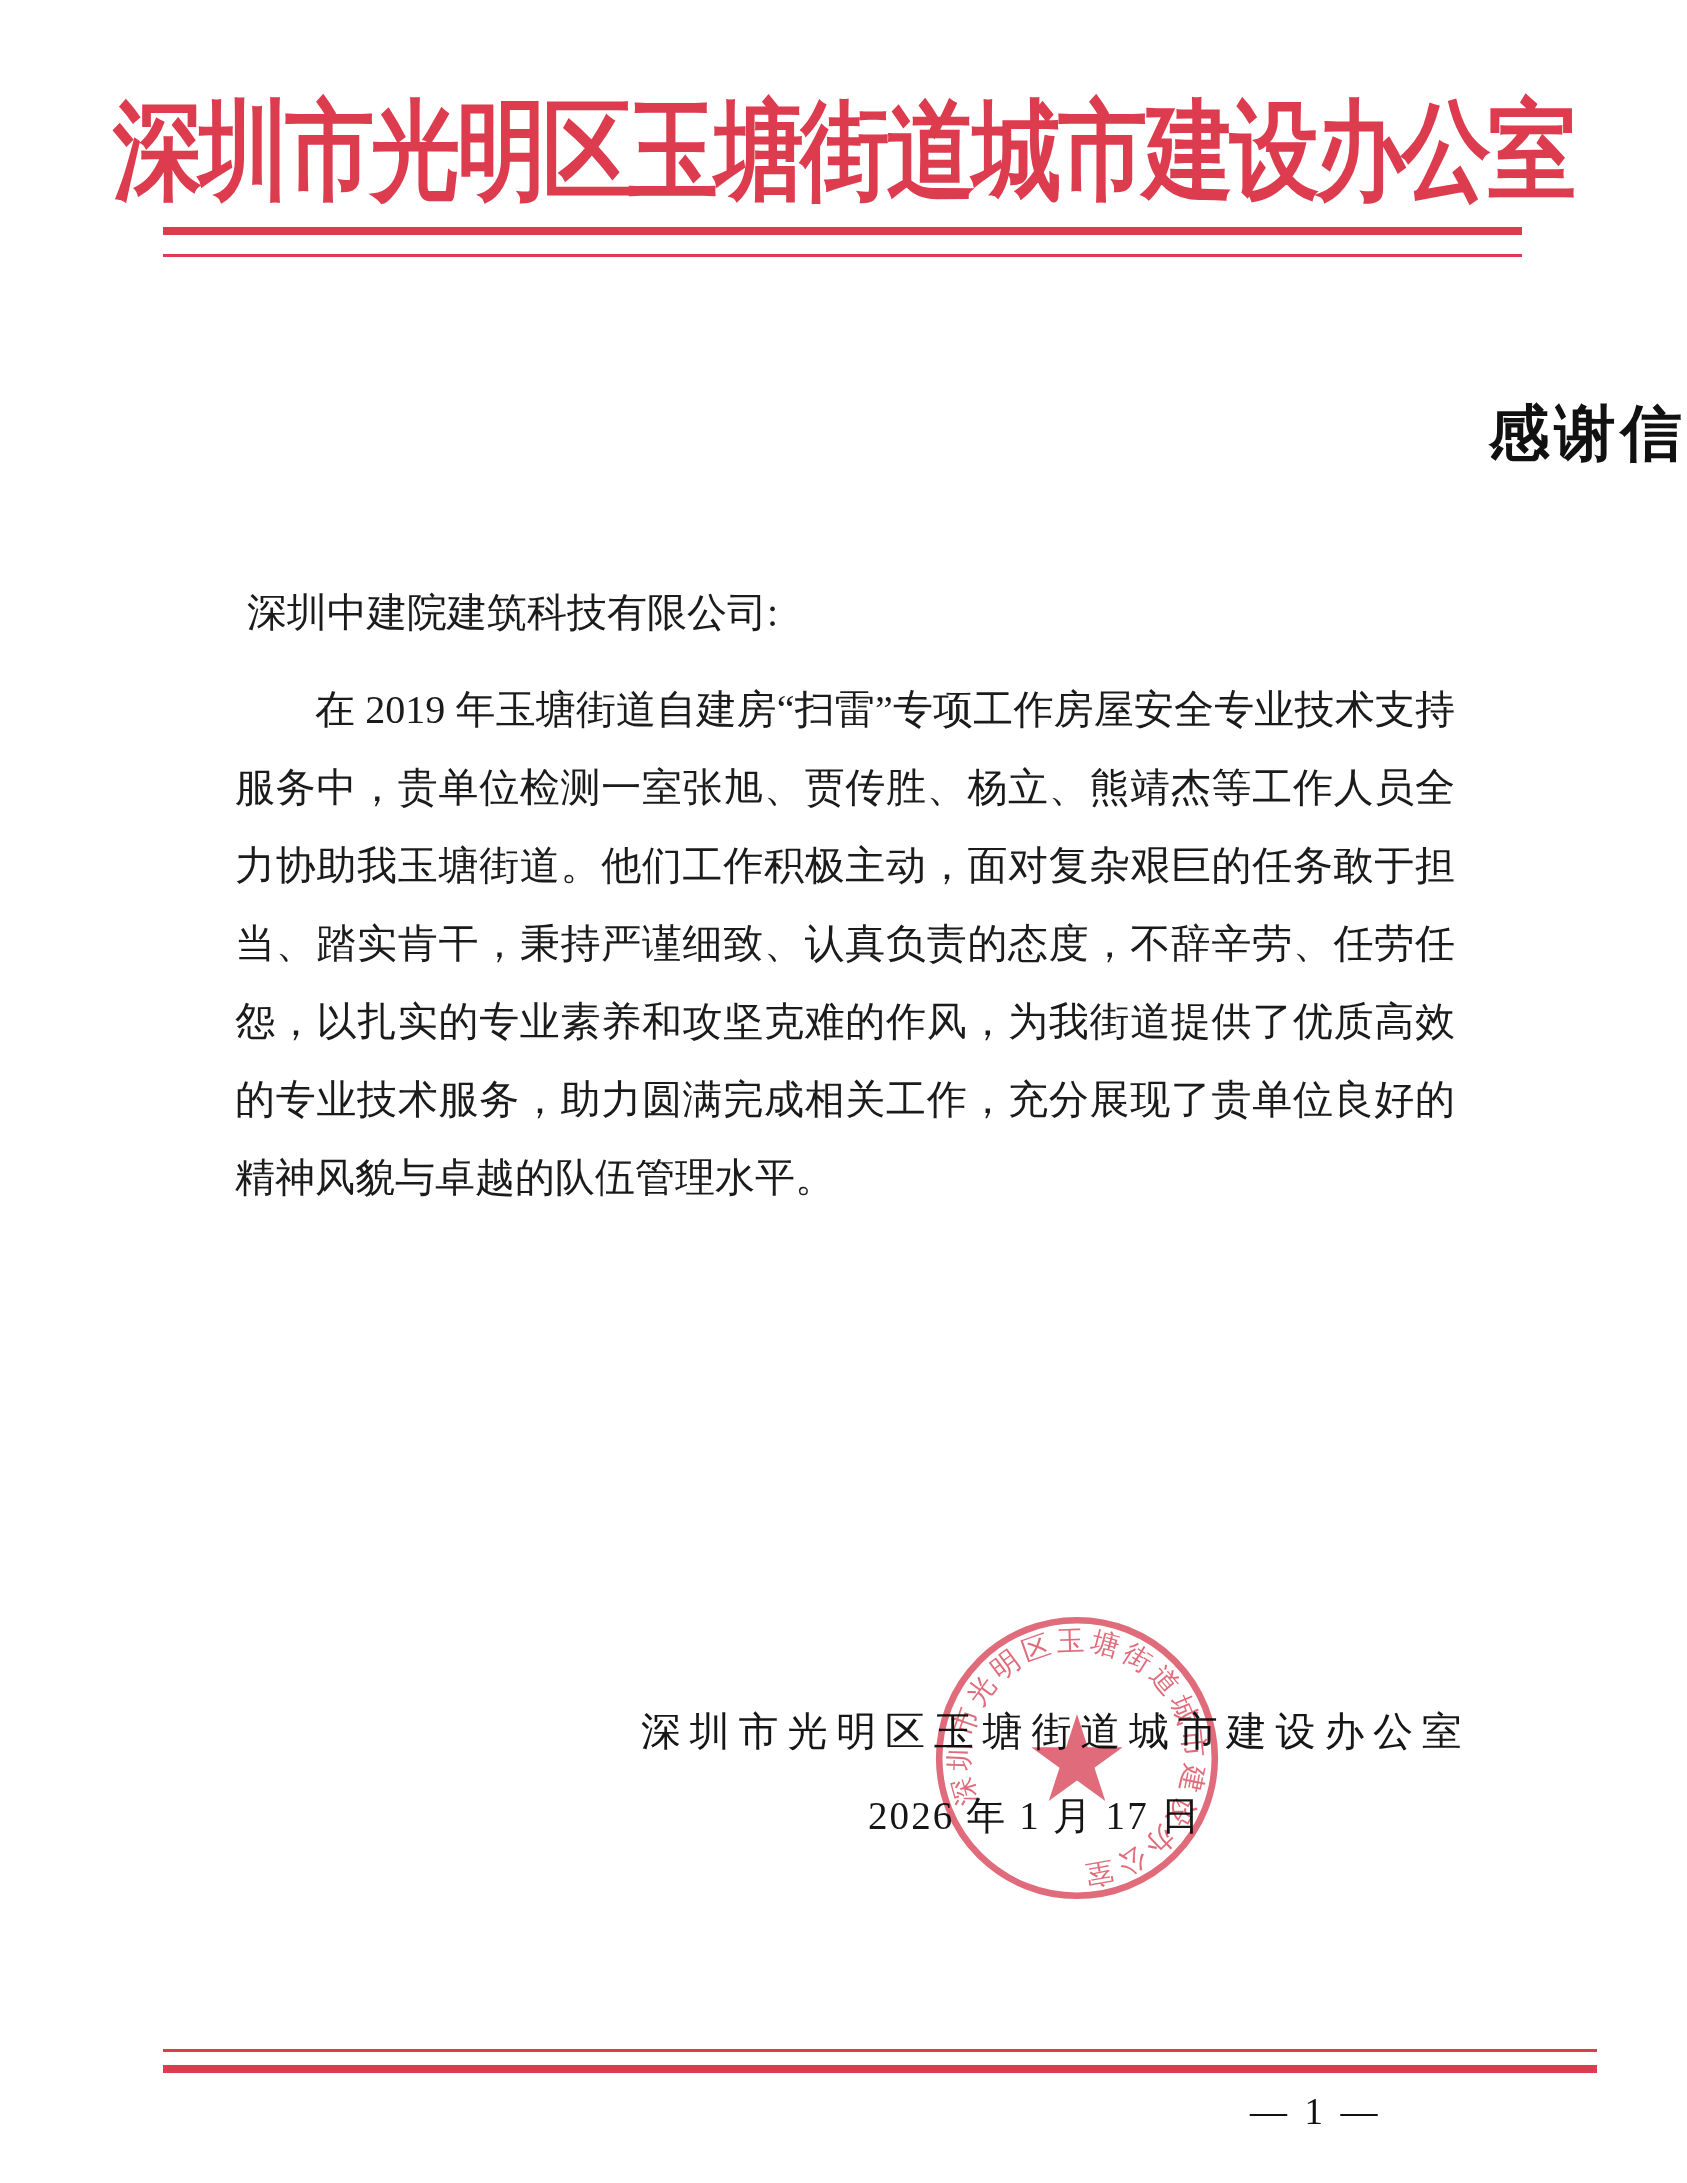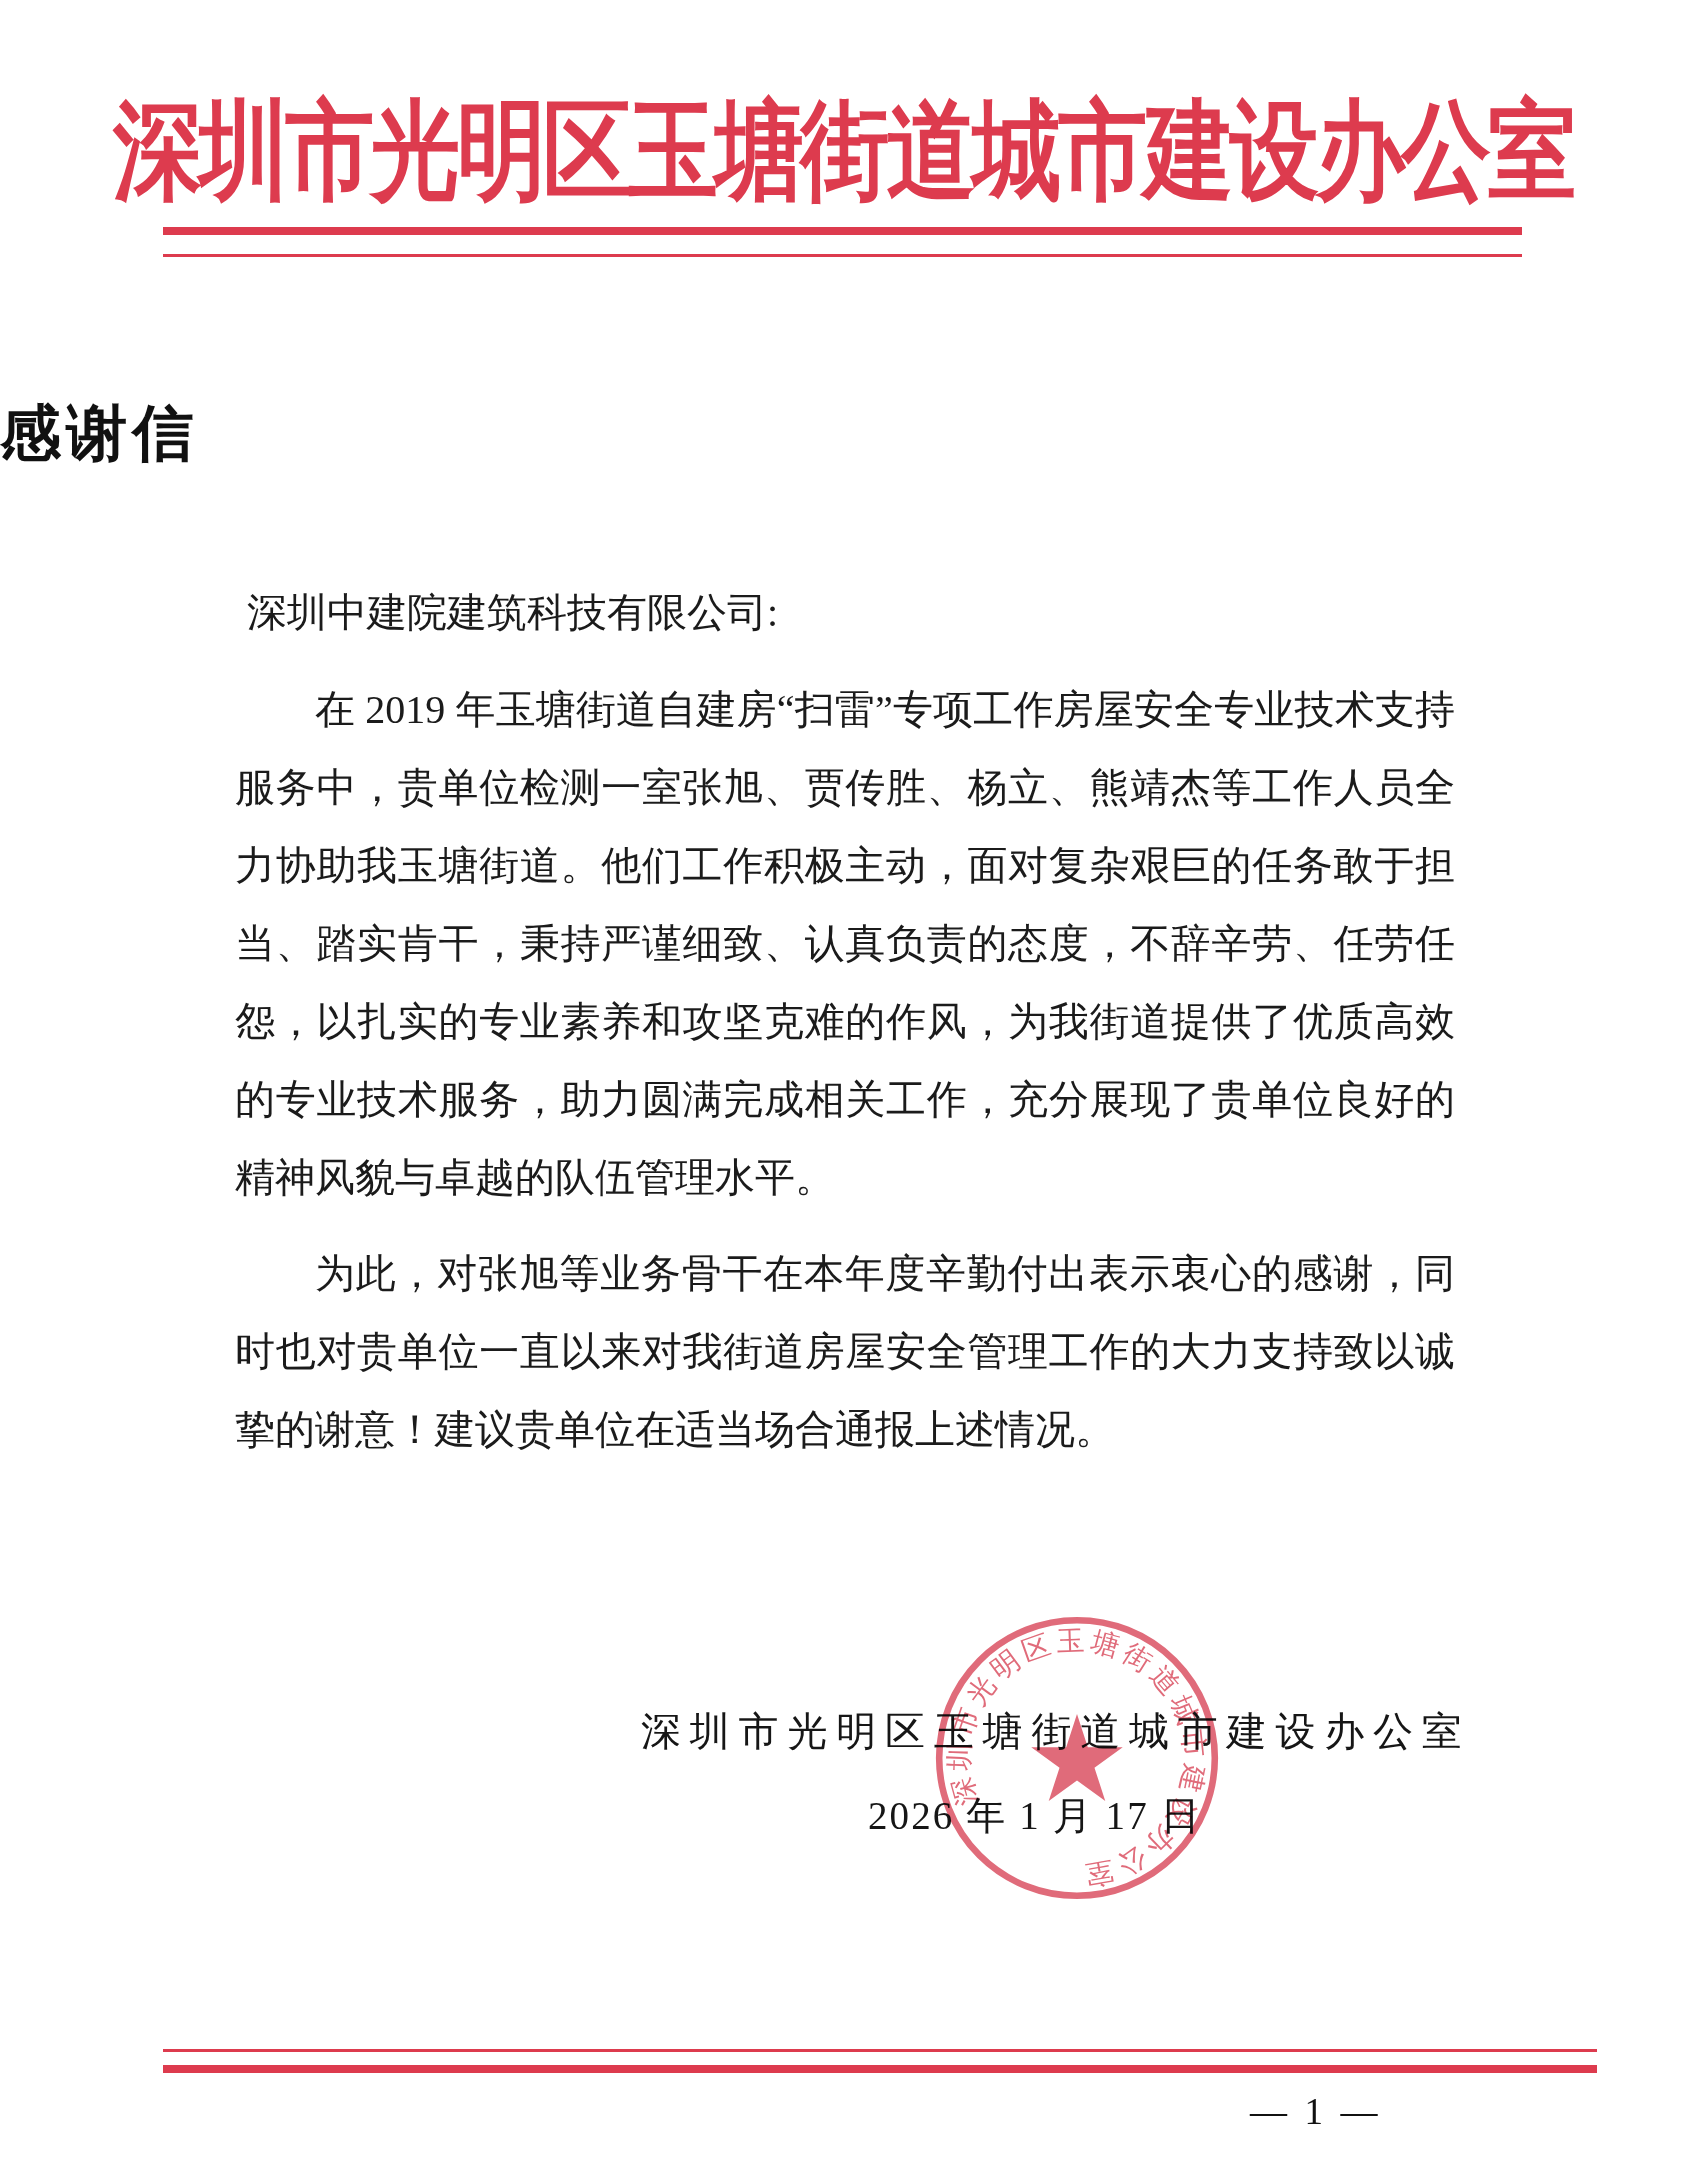--- a/index.html
+++ b/index.html
@@ -26,21 +26,21 @@
     white-space: nowrap;
   }
   .rule { position: absolute; background: #dd3b4e; }
   .rule-head-thick { top: 227px; left: 163px; width: 1359px; height: 8.3px; }
   .rule-head-thin  { top: 254px; left: 163px; width: 1359px; height: 2.6px; }
 
   
   .letter-title {
     position: absolute;
     top: 393px; left: 0; width: 100%;
-    text-align: left;
+    text-align: right;
     font-size: 61px;
     font-weight: 700;
     letter-spacing: 5.2px;
     color: #111111;
   }
 
   
   .content {
     position: absolute;
     top: 562px; left: 235px; width: 1220px;
@@ -98,21 +98,20 @@
 
 <div class="org-title">深圳市光明区玉塘街道城市建设办公室</div>
 <div class="rule rule-head-thick"></div>
 <div class="rule rule-head-thin"></div>
 
 <div class="letter-title">感谢信</div>
 
 <div class="content">
   <p class="salutation">深圳中建院建筑科技有限公司:</p>
   <p class="para">在 2019 年玉塘街道自建房“扫雷”专项工作房屋安全专业技术支持服务中，贵单位检测一室张旭、贾传胜、杨立、熊靖杰等工作人员全力协助我玉塘街道。他们工作积极主动，面对复杂艰巨的任务敢于担当、踏实肯干，秉持严谨细致、认真负责的态度，不辞辛劳、任劳任怨，以扎实的专业素养和攻坚克难的作风，为我街道提供了优质高效的专业技术服务，助力圆满完成相关工作，充分展现了贵单位良好的精神风貌与卓越的队伍管理水平。</p>
-  <p class="para">为此，对张旭等业务骨干在本年度辛勤付出表示衷心的感谢，同时也对贵单位一直以来对我街道房屋安全管理工作的大力支持致以诚挚的谢意！建议贵单位在适当场合通报上述情况。</p>
 </div>
 
 <div class="sig-org">深圳市光明区玉塘街道城市建设办公室</div>
 <div class="sig-date">2026 年 1 月 17 日</div>
 
 <svg class="stamp" viewBox="0 0 600 600" xmlns="http://www.w3.org/2000/svg">
   <circle cx="300" cy="300" r="272" fill="none" stroke="#d94a5c" stroke-width="13"></circle>
   <g transform="rotate(-24 300 300)">
     <path id="sealArc" d="M 300,300 m -213,0 a 213,213 0 1,1 426,0 a 213,213 0 1,1 -426,0" fill="none"></path>
     <text font-size="55" fill="#d94a5c" letter-spacing="9" font-family="Liberation Serif, DejaVu Serif, serif">

